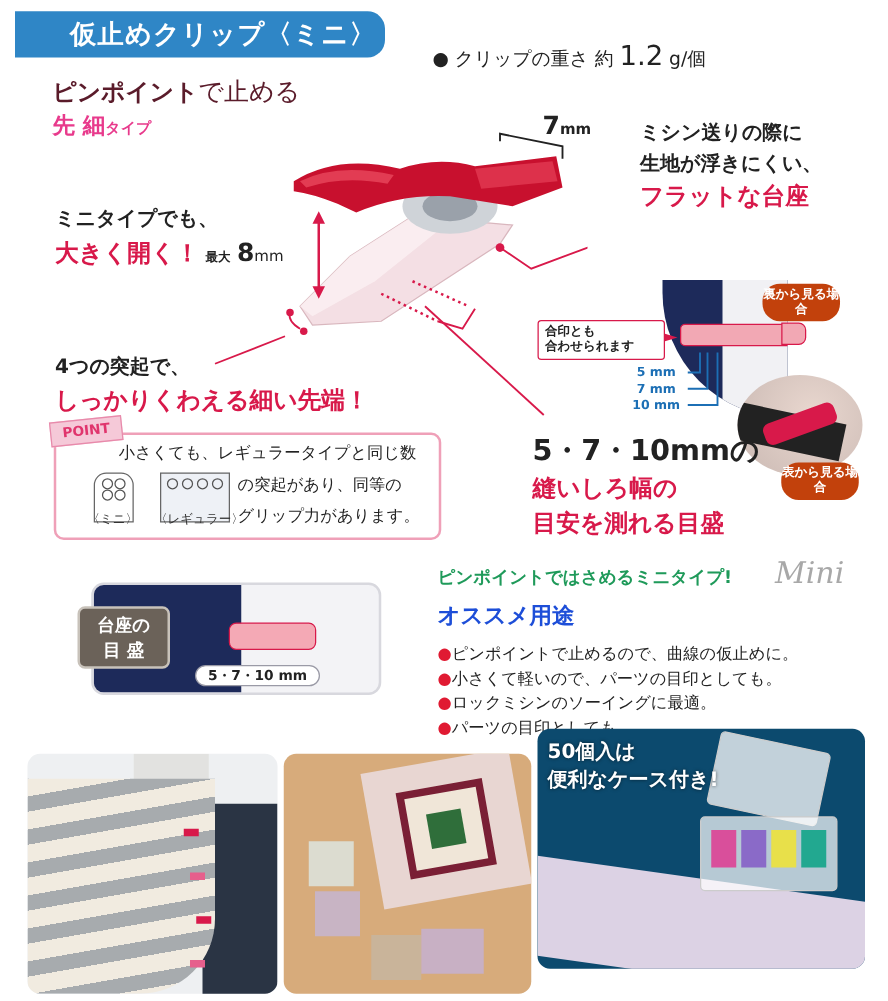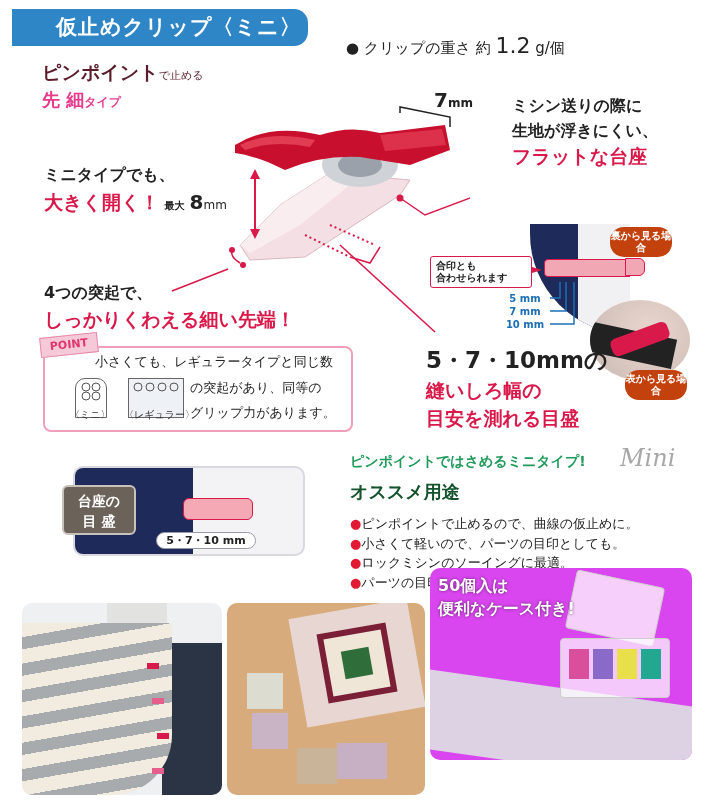--- a/index.html
+++ b/index.html
@@ -2,38 +2,38 @@
 <html><head>
 <meta charset="utf-8">
 <style>
   * { box-sizing: border-box; margin: 0; padding: 0; }
   body { width: 710px; height: 801px; background: #ffffff; font-family: "DejaVu Sans", sans-serif; position: relative; overflow: hidden; color: #222; }
   .abs { position: absolute; }
   .title-bar { left: 12px; top: 9px; width: 296px; height: 37px; background: #2f86c6; border-radius: 0 14px 14px 0; color: #fff; font-weight: bold; font-size: 21px; line-height: 37px; padding-left: 44px; letter-spacing: 1px; }
   .weight { left: 346px; top: 33px; font-size: 15px; color: #222; }
   .weight .big { font-size: 22px; }
   .pinpoint { left: 42px; top: 60px; font-size: 19px; font-weight: bold; color: #5a1b2a; }
-  .pinpoint .small { font-size: 11px; font-weight: normal; }
+  .pinpoint .small { font-size: 20px; font-weight: normal; }
   .sakibo { left: 42px; top: 88px; font-size: 18px; font-weight: bold; color: #e83a8c; }
   .sakibo .small { font-size: 12px; }
   .t-black { font-size: 16px; font-weight: bold; color: #222; }
   .t-red { font-size: 19px; font-weight: bold; color: #d8194a; }
   .mm-big { font-size: 20px; font-weight: bold; color: #222; }
   .mm-small { font-size: 12px; }
   .point-box { left: 43px; top: 346px; width: 310px; height: 86px; border: 2px solid #efa0b8; border-radius: 8px; background: #fff; }
   .point-tag { left: 40px; top: 335px; width: 58px; height: 20px; background: #f5c9d8; border: 1px solid #e88aab; color: #e0356d; font-size: 11px; font-weight: bold; text-align: center; line-height: 18px; transform: rotate(-6deg); }
   .point-text { font-size: 13px; color: #222; }
   .mini-lbl { font-size: 10px; color: #333; }
   .base-card { left: 73px; top: 466px; width: 232px; height: 90px; border: 2px solid #d8d8de; border-radius: 10px; overflow: hidden; background: #f3f3f6; }
   .base-dark { left: 0; top: 0; width: 118px; height: 100%; background: #1d2a5a; }
   .base-label { left: 62px; top: 485px; width: 74px; height: 50px; background: #6b6259; border: 2px solid #c8c2ba; border-radius: 6px; color: #fff; font-weight: bold; font-size: 14px; text-align: center; line-height: 20px; padding-top: 4px; }
   .base-pill { left: 156px; top: 532px; width: 100px; height: 17px; border: 1px solid #9a9aa6; border-radius: 9px; background: #fff; font-size: 11px; font-weight: bold; text-align: center; line-height: 15px; color: #222; }
   .green-head { left: 350px; top: 453px; font-size: 14px; font-weight: bold; color: #1f9a5a; }
   .mini-script { left: 620px; top: 444px; font-size: 24px; font-style: italic; color: #a8a8a8; font-family: "DejaVu Serif", serif; }
-  .uses-head { left: 350px; top: 480px; font-size: 18px; font-weight: bold; color: #14532d; }
+  .uses-head { left: 350px; top: 480px; font-size: 18px; font-weight: bold; color: #1d4ed8; }
   .use-item { font-size: 13px; color: #222; }
   .use-item .dot { color: #e01a32; }
   .photo { border-radius: 10px; overflow: hidden; }
   .blue-pill { background: #c2410c; color: #fff; font-size: 10px; font-weight: bold; text-align: center; line-height: 12px; border-radius: 14px; padding: 3px 0; }
   .aibox { left: 430px; top: 256px; width: 102px; height: 32px; border: 1.5px solid #d8194a; border-radius: 3px; background: #fff; font-size: 10px; font-weight: bold; padding: 3px 5px; line-height: 12px; color: #222; }
   .scale-lbl { font-size: 10px; font-weight: bold; color: #1c6fb5; text-align: center; }
   .case-text { color: #fff; font-size: 16px; font-weight: bold; text-shadow: 0 0 3px rgba(0,0,0,0.6); }
 </style>
 </head>
 <body>
@@ -206,21 +206,21 @@
   <div style="position:absolute;left:70px;top:5px;width:120px;height:110px;background:#e8d6d2;transform:rotate(-10deg)">
     <div style="position:absolute;left:25px;top:20px;width:70px;height:70px;background:#f0e6d8;border:6px solid #7a1f35">
       <div style="position:absolute;left:15px;top:15px;width:28px;height:28px;background:#2f6e3a"></div>
     </div>
   </div>
   <div style="position:absolute;left:20px;top:70px;width:36px;height:36px;background:#dcdcd0"></div>
   <div style="position:absolute;left:25px;top:110px;width:36px;height:36px;background:#c8b4c4"></div>
   <div style="position:absolute;left:70px;top:145px;width:40px;height:36px;background:#c9b49a"></div>
   <div style="position:absolute;left:110px;top:140px;width:50px;height:36px;background:#c8b0c4"></div>
 </div>
-<div class="abs photo" style="left:430px;top:568px;width:262px;height:192px;background:#d946ef">
+<div class="abs photo" style="left:430px;top:583px;width:262px;height:192px;background:#0c4a6e">
   <div style="position:absolute;left:0;top:120px;width:262px;height:80px;background:#dcd2e4;transform:skewY(8deg)"></div>
   <div style="position:absolute;left:140px;top:10px;width:90px;height:60px;background:rgba(255,255,255,0.75);border:1px solid #ccc;border-radius:4px;transform:rotate(12deg)"></div>
   <div style="position:absolute;left:130px;top:70px;width:110px;height:60px;background:rgba(255,255,255,0.7);border:1px solid #ccc;border-radius:4px">
     <div style="position:absolute;left:8px;top:10px;width:20px;height:30px;background:#d94f9b"></div>
     <div style="position:absolute;left:32px;top:10px;width:20px;height:30px;background:#8a6ac8"></div>
     <div style="position:absolute;left:56px;top:10px;width:20px;height:30px;background:#e8e04a"></div>
     <div style="position:absolute;left:80px;top:10px;width:20px;height:30px;background:#22a890"></div>
   </div>
   <div class="case-text" style="position:absolute;left:8px;top:8px">
     <div>50個入は</div>

